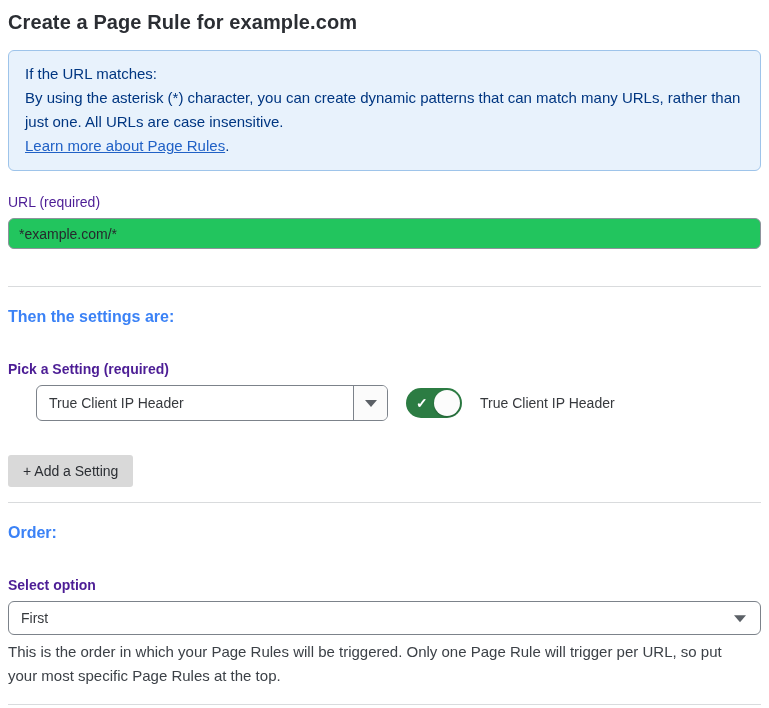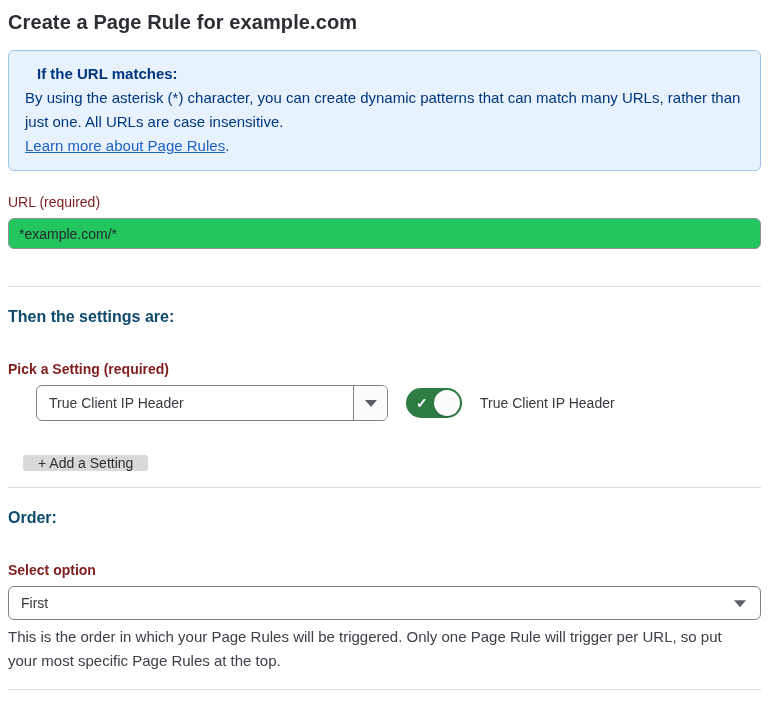--- a/index.html
+++ b/index.html
@@ -25,31 +25,30 @@
   .info-box {
     background: #e8f2fc;
     border: 1px solid #9ec4ea;
     border-radius: 6px;
     padding: 11px 16px 12px 16px;
     color: #003681;
     font-size: 15px;
     line-height: 24px;
   }
   .info-box .info-heading {
-    font-weight: bold;
-    margin-left: 12px;
+    font-weight: normal;
   }
   .info-box a.info-link {
     color: #2061c6;
     text-decoration: underline;
     cursor: pointer;
   }
   .field-label {
     font-size: 14px;
-    color: #7f1d1d;
+    color: #4c1d95;
     margin-bottom: 8px;
   }
   .url-label { margin-top: 23px; }
   .url-input {
     display: block;
     width: 100%;
     height: 31px;
     background: #22c55e;
     border: 1px solid #8d939c;
     border-radius: 6px;
@@ -63,21 +62,21 @@
     border: none;
     border-top: 1px solid #d9dbdd;
     margin: 0;
   }
   .divider-1 { margin-top: 37px; }
   .divider-2 { margin-top: 15px; }
   .divider-3 { margin-top: 16px; }
   .section-heading {
     font-size: 16px;
     font-weight: bold;
-    color: #0c4a6e;
+    color: #3b82f6;
     margin-top: 21px;
   }
   .picker-label { margin-top: 35px; font-weight: bold; }
   .setting-row {
     display: flex;
     align-items: center;
     gap: 18px;
     padding-left: 28px;
   }
   .dropdown {
@@ -143,28 +142,27 @@
     box-shadow: 0 1px 2px rgba(0,0,0,0.25);
   }
   .toggle-text {
     font-size: 14px;
     color: #36393d;
   }
   .btn {
     display: inline-flex;
     align-items: center;
     justify-content: center;
-    height: 16px;
+    height: 32px;
     padding: 0 15px;
     border: none;
     border-radius: 3px;
     font-family: "Liberation Sans", sans-serif;
     font-size: 14px;
     cursor: pointer;
-    margin-left: 15px;
   }
   .btn-gray {
     background: #d9d9d9;
     color: #2b2e33;
   }
   .btn-blue {
     background: #176df2;
     color: #ffffff;
   }
   .add-setting-btn { margin-top: 34px; }

